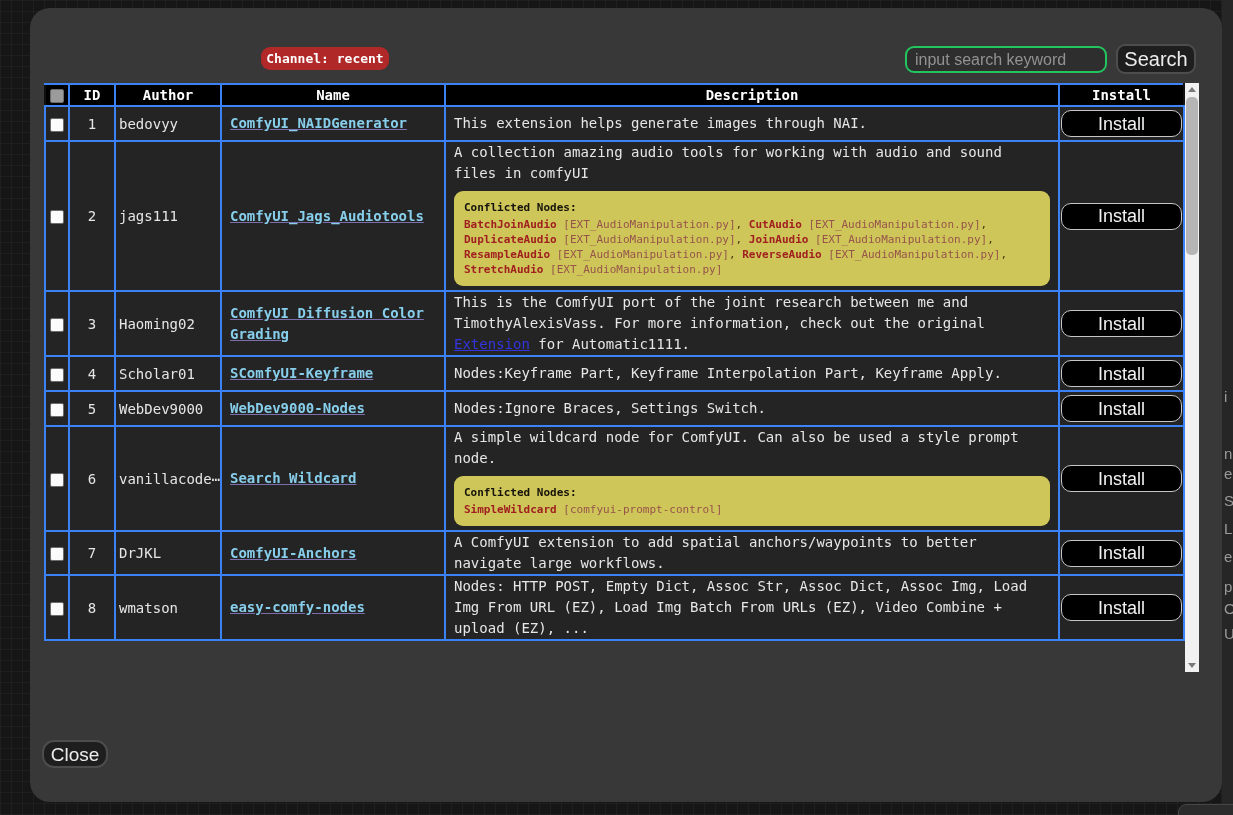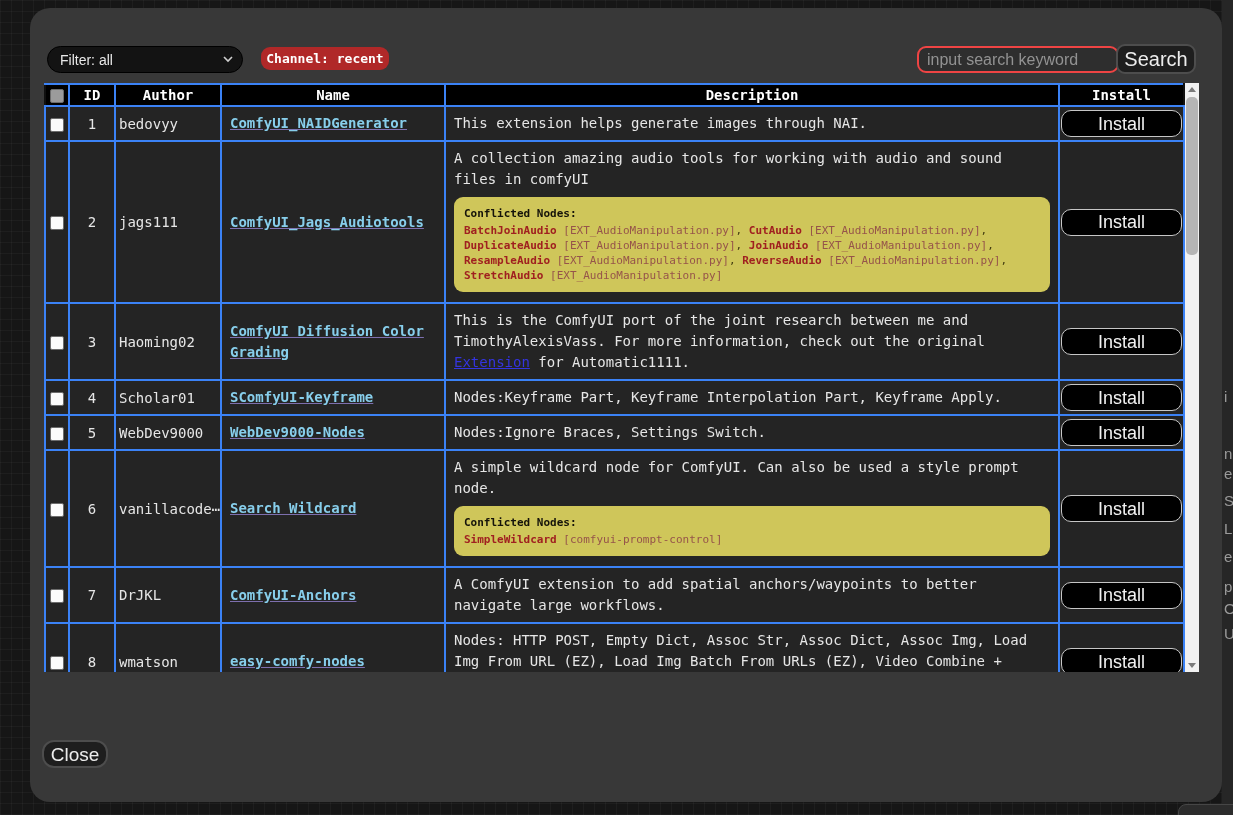--- a/index.html
+++ b/index.html
@@ -38,23 +38,23 @@
   .channel-badge {
     position:absolute; left:231px; top:39px; width:128px; height:23px;
     border-radius:9px;
     color:#fff; font-family:"DejaVu Sans Mono", monospace; font-weight:bold; font-size:13px;
     display:flex; align-items:center; justify-content:center;
     cursor:pointer;
   }
 
   .search-input {
     position:absolute; left:875px; top:38px; width:202px; height:27px;
-    background:#2e2e2e; border:2px solid #ef4444; border-radius:9px;
+    background:#2e2e2e; border:2px solid #22c55e; border-radius:9px;
     color:#ddd; font-size:16px; font-family:"Liberation Sans", sans-serif;
-    padding:0 8px; outline:none;margin-left:12px;
+    padding:0 8px; outline:none;
   }
   .search-input::placeholder { color:#929292; }
 
   .btn {
     background:#1e1e1e; border:2px solid #4d4d4d; border-radius:9px;
     color:#ececec; font-size:20px; font-family:Liberation Sans, sans-serif;
     cursor:pointer; line-height:1;
   }
   .search-btn { position:absolute; left:1086px; top:36px; width:80px; height:30px; }
   .close-btn  { position:absolute; left:12px;  top:732px; width:66px; height:28px; font-size:19px;border-radius:12px; }
@@ -71,21 +71,21 @@
     background:#000; color:#fff; font-weight:bold; height:22px;
     font-size:14px; text-align:center; border:1px solid #4a4a4a; border-top:none;
     line-height:20px;
   }
   thead th:first-child { border-left:2px solid #101010; }
   thead th:last-child  { border-right:2px solid #101010; }
   td.c-check, th.c-check { text-align:center; }
   td.c-id { text-align:center; }
   td.c-author { padding:6px 3px; white-space:nowrap; overflow:hidden; }
   td.c-name { padding:6px 8px; line-height:21px; }
-  td.c-desc { padding:6px 8px; line-height:21px; }
+  td.c-desc { padding:0 8px; line-height:21px; }
   td.c-install { text-align:center; }
   tbody tr { height:35px; }
 
   input[type=checkbox] {
     appearance:none; -webkit-appearance:none;
     width:14px; height:14px; background:#fbfbfb;
     border:1px solid #6c6c6c; border-radius:2px; display:inline-block; vertical-align:middle;
     cursor:pointer;
   }
   input[type=checkbox].head-cb { background:#9b9b9b; }
@@ -127,30 +127,20 @@
   .behind-el {
     position:absolute; left:1178px; top:804px; width:70px; height:22px;
     background:#2c2c2c; border:1px solid #464646; border-radius:8px;
   }
 </style>
 </head>
 <body>
 
 <div class="modal">
 
-  <div class="select-wrap">
-    <select class="filter-select">
-      <option>Filter: all</option>
-    </select>
-    <span class="select-chevron">
-      <svg width="10" height="8" viewBox="0 0 10 8">
-          <polyline points="1,2 5,6 9,2" fill="none" stroke="#cfcfcf" stroke-width="1.6"></polyline>
-        </svg>
-    </span>
-  </div>
 
   <div class="channel-badge" style="background: rgb(176, 40, 40);">Channel: recent</div>
 
   <input class="search-input" type="text" placeholder="input search keyword" style="">
   <button class="btn search-btn">Search</button>
 
   <div class="table-zone">
     <table class="grid">
       <colgroup>
         <col style="width:24px">

